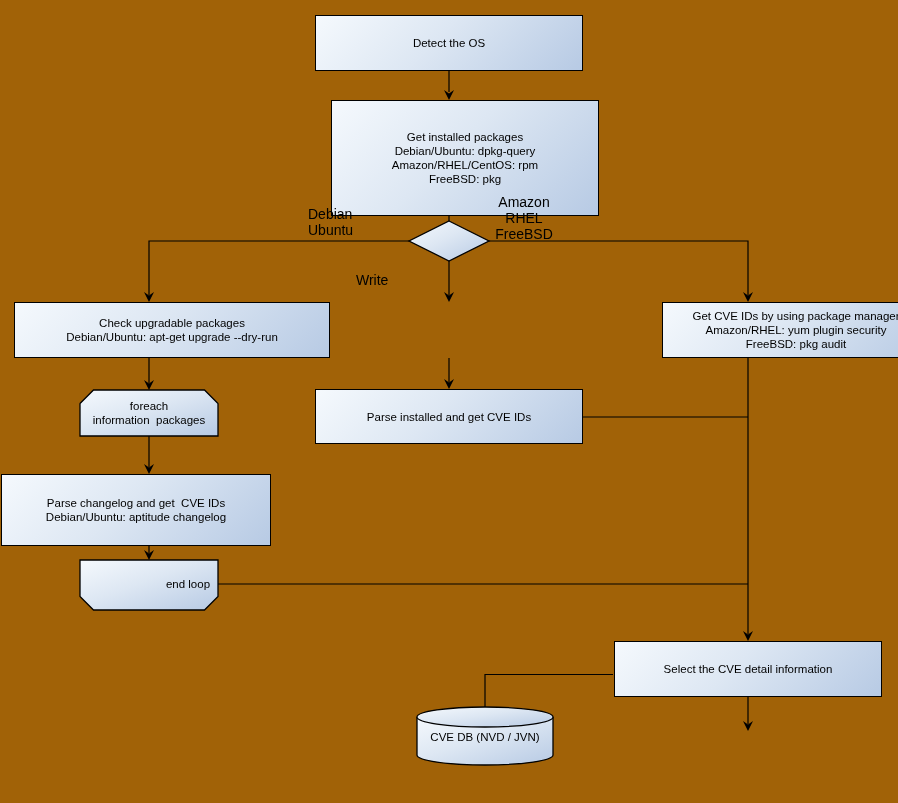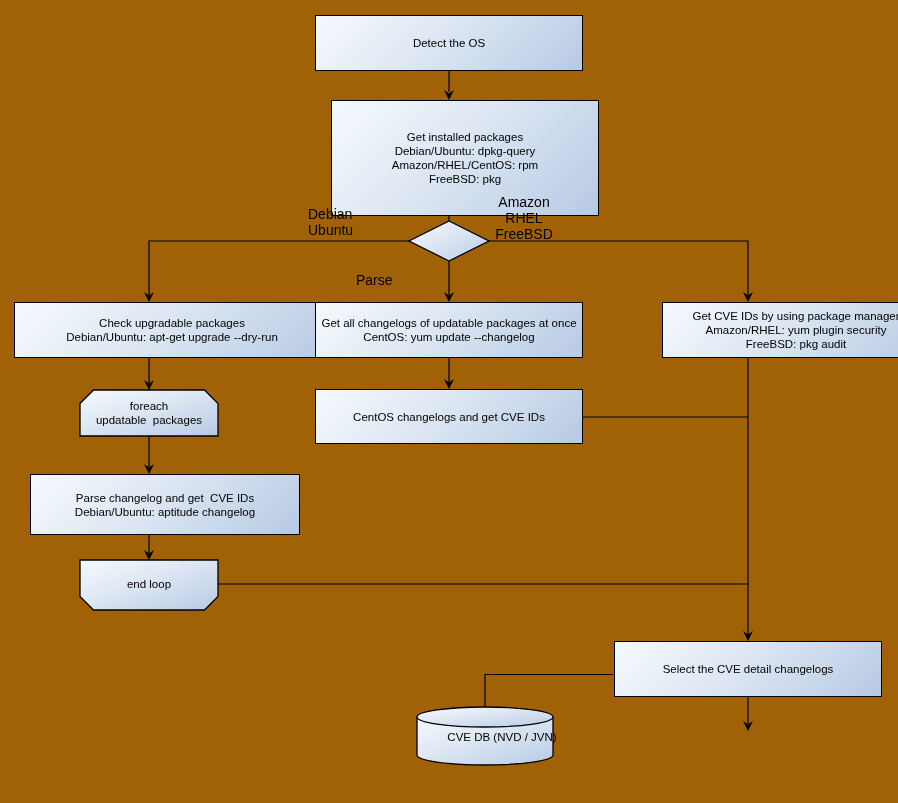--- a/index.html
+++ b/index.html
@@ -84,44 +84,42 @@
   <div class="node" style="left:315px;top:15px;width:268px;height:56px;">Detect the OS</div>
 
   <div class="node" style="left:331px;top:100px;width:268px;height:116px;">Get installed packages
 Debian/Ubuntu: dpkg-query
 Amazon/RHEL/CentOS: rpm
 FreeBSD: pkg</div>
 
   <div class="node" style="left:14px;top:302px;width:316px;height:56px;">Check upgradable packages
 Debian/Ubuntu: apt-get upgrade --dry-run</div>
 
-  <div class="node" style="left:30px;top:474px;width:270px;height:61px;">Parse changelog and get  CVE IDs
+  <div class="node" style="left:1px;top:474px;width:270px;height:72px;">Parse changelog and get  CVE IDs
 Debian/Ubuntu: aptitude changelog</div>
 
-  <div class="node" style="left:315px;top:302px;width:268px;height:56px;">Get all changelogs of updatable packages at once
-CentOS: yum update --changelog</div>
 
-  <div class="node" style="left:315px;top:389px;width:268px;height:55px;">CentOS changelogs and get CVE IDs</div>
+  <div class="node" style="left:315px;top:389px;width:268px;height:55px;">Parse installed and get CVE IDs</div>
 
   <div class="node" style="left:614px;top:302px;width:268px;height:56px;margin-left:48px;">Get CVE IDs by using package manager
 Amazon/RHEL: yum plugin security
 FreeBSD: pkg audit</div>
 
-  <div class="node" style="left:614px;top:641px;width:268px;height:56px;">Select the CVE detail changelogs</div>
+  <div class="node" style="left:614px;top:641px;width:268px;height:56px;">Select the CVE detail information</div>
 
 
   <div class="overlay-text" style="left:80px;top:392px;width:138px;height:42px;">foreach
-updatable  packages</div>
+information  packages</div>
 
-  <div class="overlay-text" style="left:80px;top:561px;width:138px;height:46px;">end loop</div>
+  <div class="overlay-text" style="left:80px;top:561px;width:138px;height:46px;padding-left:39px;">end loop</div>
 
-  <div class="overlay-text" style="left:417px;top:722px;width:136px;height:30px;padding-left:17px;">CVE DB (NVD / JVN)</div>
+  <div class="overlay-text" style="left:417px;top:722px;width:136px;height:30px;">CVE DB (NVD / JVN)</div>
 
   <div class="edge-label right-align" style="left:308px;top:206px;width:90px;">Debian
 Ubuntu</div>
 
   <div class="edge-label center-align" style="left:479px;top:194px;width:90px;">Amazon
 RHEL
 FreeBSD</div>
 
-  <div class="edge-label right-align" style="left:356px;top:272px;width:88px;">Parse</div>
+  <div class="edge-label right-align" style="left:356px;top:272px;width:88px;">Write</div>
 
 </div>
 
 </body></html>

